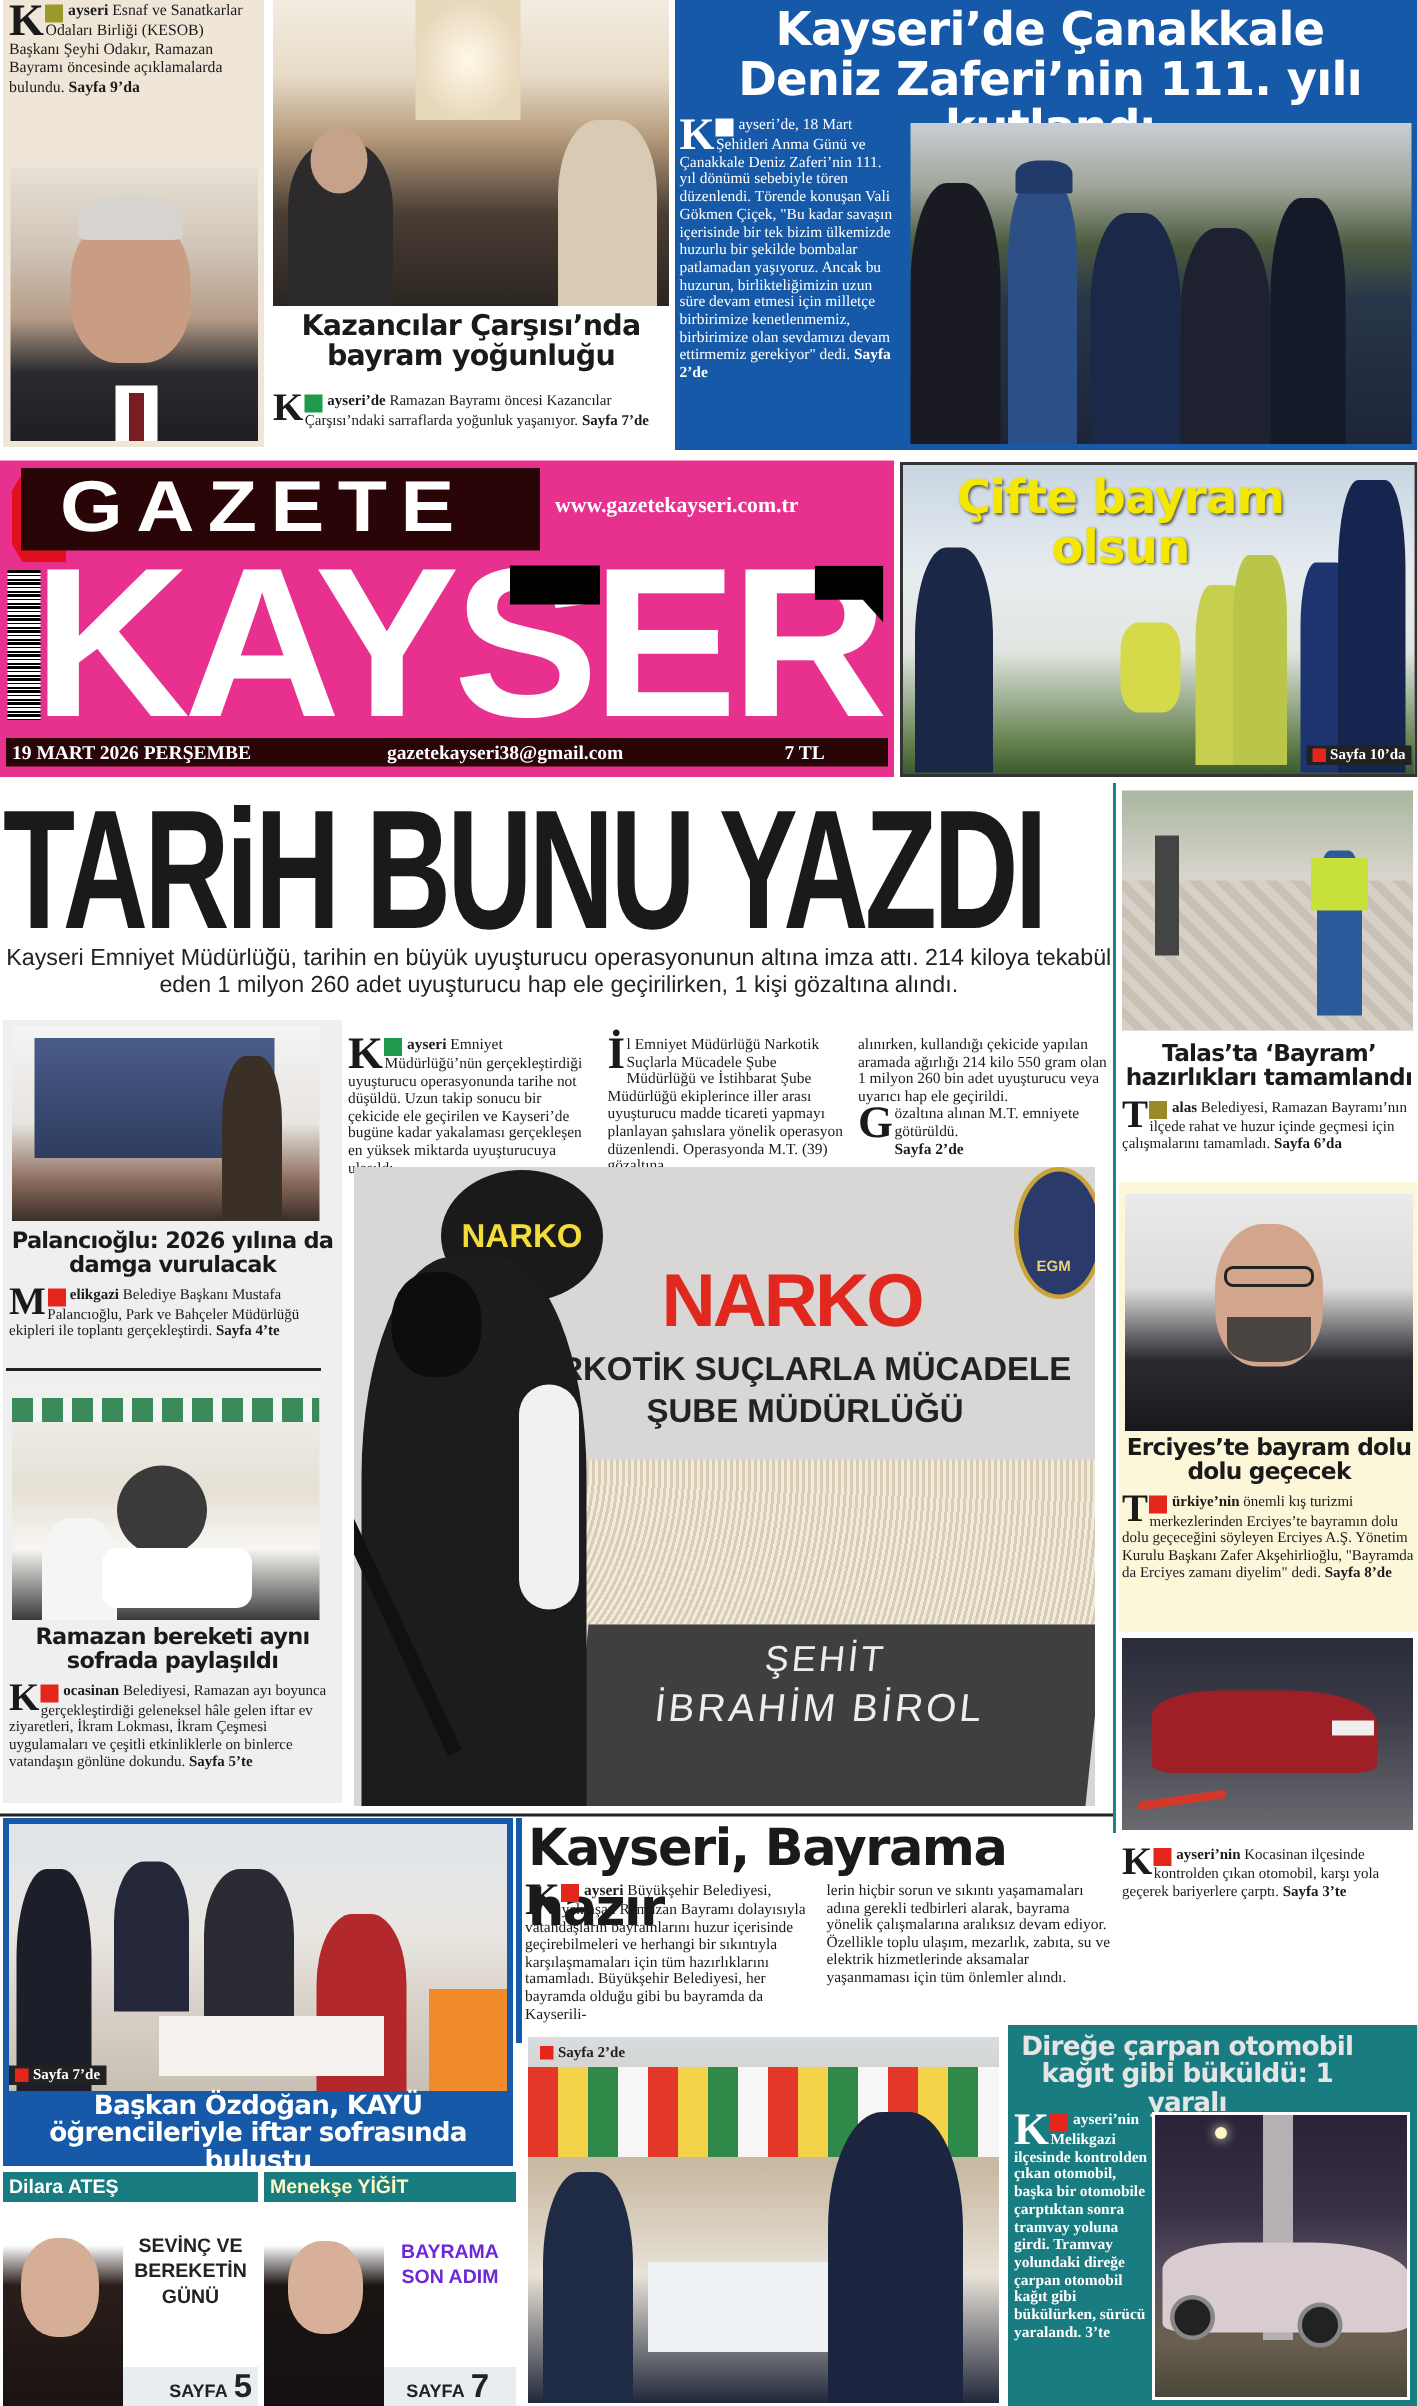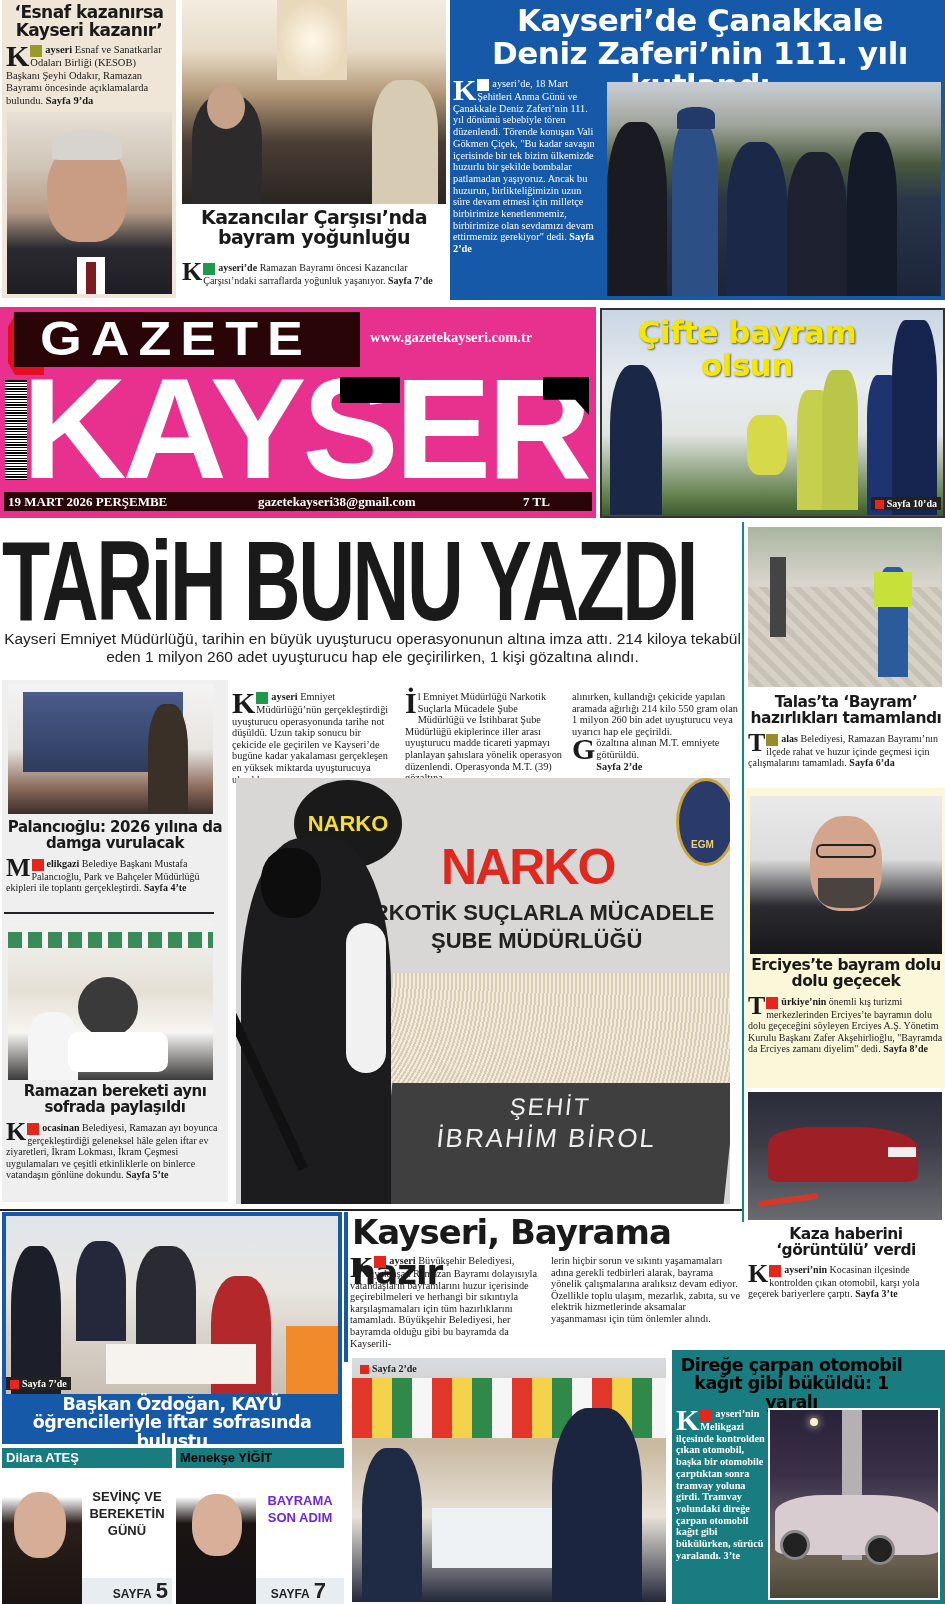--- a/index.html
+++ b/index.html
@@ -26,21 +26,20 @@
   #cifte-box { left: 600px; top: 308px; width: 345px; height: 210px; border: 2px solid #333; }
 
   
   #main-headline { left: 2px; top: 522px; width: 740px; height: 110px; }
   #main-sub { left: 0; top: 630px; width: 745px; }
 </style>
 </head>
 <body>
 
 <div id="esnaf-box" class="abs">
-  <div class="head" style="font-size:17px; color:#1a1a1a; padding:4px 6px 0; height:42px;">‘Esnaf kazanırsa Kayseri kazanır’</div>
   <div class="body-text" style="padding:2px 6px 0 4px; font-size:10.5px; line-height:12.5px; height:64px;">
     <span class="bullet" style="background:#9a9a2a;"></span><span class="dropcap">K</span><b>ayseri</b><span> Esnaf ve Sanatkarlar Odaları Birliği (KESOB) Başkanı Şeyhi Odakır, Ramazan Bayramı öncesinde açıklamalarda bulundu. </span><b>Sayfa 9’da</b>
   </div>
   <div class="photo" style="left:5px; top:112px; width:165px; height:182px; background:linear-gradient(180deg,#e8e0d6 0%,#cfc4b6 30%,#b69c88 55%,#2a2a30 75%,#1e1e24 100%);">
     <div style="position:absolute; left:40px; top:30px; width:80px; height:100px; border-radius:45% 45% 40% 40%; background:#c99d84;"></div>
     <div style="position:absolute; left:45px; top:18px; width:70px; height:30px; border-radius:50% 50% 10% 10%; background:#d7d4d0;"></div>
     <div style="position:absolute; left:70px; top:145px; width:28px; height:37px; background:#fff;"></div>
     <div style="position:absolute; left:79px; top:150px; width:10px; height:32px; background:#7a1c22;"></div>
   </div>
 </div>
@@ -190,21 +189,20 @@
   <div class="body-text" style="padding:6px 0 0 0; font-size:10px; line-height:11.5px;">
     <span class="bullet" style="background:#e5261c;"></span><span class="dropcap" style="font-size:26px; line-height:20px;">T</span><b>ürkiye’nin</b><span> önemli kış turizmi merkezlerinden Erciyes’te bayramın dolu dolu geçeceğini söyleyen Erciyes A.Ş. Yönetim Kurulu Başkanı Zafer Akşehirlioğlu, "Bayramda da Erciyes zamanı diyelim" dedi. </span><b>Sayfa 8’de</b>
   </div>
 </div>
 <div class="abs photo" style="left:748px; top:1092px; width:194px; height:128px; background:linear-gradient(180deg,#2a2c3a 0%,#3c3c48 40%,#6a6a70 100%);">
   <div style="position:absolute; left:20px; top:35px; width:150px; height:55px; background:#9e1f25; border-radius:30% 40% 10% 10%;"></div>
   <div style="position:absolute; left:140px; top:55px; width:28px; height:10px; background:#eee;"></div>
   <div style="position:absolute; left:10px; top:105px; width:60px; height:6px; background:#d03a2a; border-radius:3px; transform:rotate(-8deg);"></div>
 </div>
 <div class="abs" style="left:748px; top:1226px; width:196px;">
-  <div class="head" style="font-size:15.5px;">Kaza haberini ‘görüntülü’ verdi</div>
   <div class="body-text" style="padding:5px 0 0 0; font-size:10px; line-height:11.5px;">
     <span class="bullet" style="background:#e5261c;"></span><span class="dropcap" style="font-size:26px; line-height:20px;">K</span><b>ayseri’nin</b><span> Kocasinan ilçesinde kontrolden çıkan otomobil, karşı yola geçerek bariyerlere çarptı. </span><b>Sayfa 3’te</b>
   </div>
 </div>
 
 <div class="abs" style="left:0; top:1209px; width:742px; height:2px; background:#222;"></div>
 
 <div class="abs" style="left:2px; top:1212px; width:340px; height:232px; background:#1559a8;">
   <div class="photo" style="left:4px; top:4px; width:332px; height:178px; background:linear-gradient(180deg,#dfe5ea 0%,#e9e6e1 40%,#d8d0c8 70%,#c9bfb3 100%);">
     <div style="position:absolute; left:5px; top:30px; width:50px; height:148px; background:#1c1f2a; border-radius:40% 40% 0 0;"></div>
@@ -227,21 +225,21 @@
 <div class="abs photo" style="left:352px; top:1358px; width:314px; height:244px; background:linear-gradient(180deg,#d8dde2 0%,#c8b8a0 35%,#e8e2d8 65%,#22283a 100%);">
   <div style="position:absolute; left:0; top:20px; width:314px; height:60px; background:repeating-linear-gradient(90deg,#e3372a 0 20px,#f4d24a 20px 40px,#2f8a4a 40px 60px,#f6f6f6 60px 80px);"></div>
   <div style="position:absolute; left:10px; top:90px; width:60px; height:154px; background:#1f2a44; border-radius:40% 40% 0 0;"></div>
   <div style="position:absolute; left:200px; top:50px; width:90px; height:194px; background:#1c2540; border-radius:40% 40% 0 0;"></div>
   <div style="position:absolute; left:80px; top:150px; width:120px; height:60px; background:#eef2f4;"></div>
   <div class="ph-label" style="left:4px; top:4px; background:transparent; color:#222;"><span class="sq"></span><span>Sayfa 2’de</span></div>
 </div>
 
 <div class="abs" style="left:672px; top:1349px; width:4px; height:0;"></div>
 <div class="abs" style="left:672px; top:1350px; width:273px; height:254px; background:#197c80;">
-  <div class="head" style="position:absolute; left:0; top:6px; width:239px; font-size:17.5px; color:#000000;">Direğe çarpan otomobil kağıt gibi büküldü: 1 yaralı</div>
+  <div class="head" style="position:absolute; left:0; top:6px; width:239px; font-size:17.5px; color:#e5e5e5;">Direğe çarpan otomobil kağıt gibi büküldü: 1 yaralı</div>
   <div class="body-text" style="position:absolute; left:4px; top:58px; width:90px; color:#fff; font-weight:bold; font-size:10.3px; line-height:11.7px;">
     <span class="bullet" style="background:#e5261c;"></span><span class="dropcap" style="color:#fff;">K</span><span>ayseri’nin Melikgazi ilçesinde kontrolden çıkan otomobil, başka bir otomobile çarptıktan sonra tramvay yoluna girdi. Tramvay yolundaki direğe çarpan otomobil kağıt gibi bükülürken, sürücü yaralandı. 3’te</span>
   </div>
   <div class="photo" style="left:96px; top:58px; width:172px; height:192px; background:linear-gradient(180deg,#2a2238 0%,#3a3048 35%,#5a5060 55%,#6a6050 80%,#4a4638 100%); border:2px solid #fff;">
     <div style="position:absolute; left:72px; top:0; width:20px; height:150px; background:#b5b0b4;"></div>
     <div style="position:absolute; left:5px; top:85px; width:165px; height:60px; background:#d9ccd0; border-radius:30% 40% 10% 10%;"></div>
     <div style="position:absolute; left:10px; top:120px; width:30px; height:30px; border-radius:50%; background:#222; border:3px solid #888;"></div>
     <div style="position:absolute; left:95px; top:125px; width:30px; height:30px; border-radius:50%; background:#222; border:3px solid #888;"></div>
     <div style="position:absolute; left:40px; top:8px; width:8px; height:8px; border-radius:50%; background:#fff6c8; box-shadow:0 0 8px #fff6c8;"></div>
   </div>
@@ -252,21 +250,21 @@
   <div class="photo" style="left:0; top:22px; width:80px; height:134px; background:linear-gradient(180deg,#fff 0%,#fff 20%,#2a1e1a 40%,#1a1412 100%);">
     <div style="position:absolute; left:12px; top:22px; width:52px; height:66px; border-radius:45%; background:#d6ad96;"></div>
   </div>
   <div class="sans" style="position:absolute; left:80px; top:40px; width:90px; text-align:center; font-weight:bold; font-size:13px; line-height:17px; color:#222;">SEVİNÇ VE BEREKETİN GÜNÜ</div>
   <div style="position:absolute; left:80px; top:130px; width:90px; height:26px; background:#e7edf0; text-align:right; padding-right:4px;">
     <span class="sans" style="font-weight:bold; font-size:12px; color:#222;">SAYFA</span>
     <span class="sans" style="font-weight:bold; font-size:22px; color:#222;">5</span>
   </div>
 </div>
 <div class="abs" style="left:176px; top:1448px; width:168px; height:156px;">
-  <div class="sans" style="height:20px; background:#197c80; color:#000000; font-weight:bold; font-size:13px; line-height:20px; padding-left:4px;">Menekşe YİĞİT</div>
+  <div class="sans" style="height:20px; background:#197c80; color:#fef9c3; font-weight:bold; font-size:13px; line-height:20px; padding-left:4px;">Menekşe YİĞİT</div>
   <div class="photo" style="left:0; top:22px; width:80px; height:134px; background:linear-gradient(180deg,#fff 0%,#fff 20%,#1a1412 40%,#141014 100%);">
     <div style="position:absolute; left:16px; top:24px; width:50px; height:62px; border-radius:45%; background:#d8b09a;"></div>
   </div>
   <div class="sans" style="position:absolute; left:80px; top:44px; width:88px; text-align:center; font-weight:bold; font-size:13px; line-height:17px; color:#6d28d9;">BAYRAMA SON ADIM</div>
   <div style="position:absolute; left:80px; top:130px; width:88px; height:26px; background:#e7edf0; text-align:right; padding-right:18px;">
     <span class="sans" style="font-weight:bold; font-size:12px; color:#222;">SAYFA</span>
     <span class="sans" style="font-weight:bold; font-size:22px; color:#222;">7</span>
   </div>
 </div>
 

